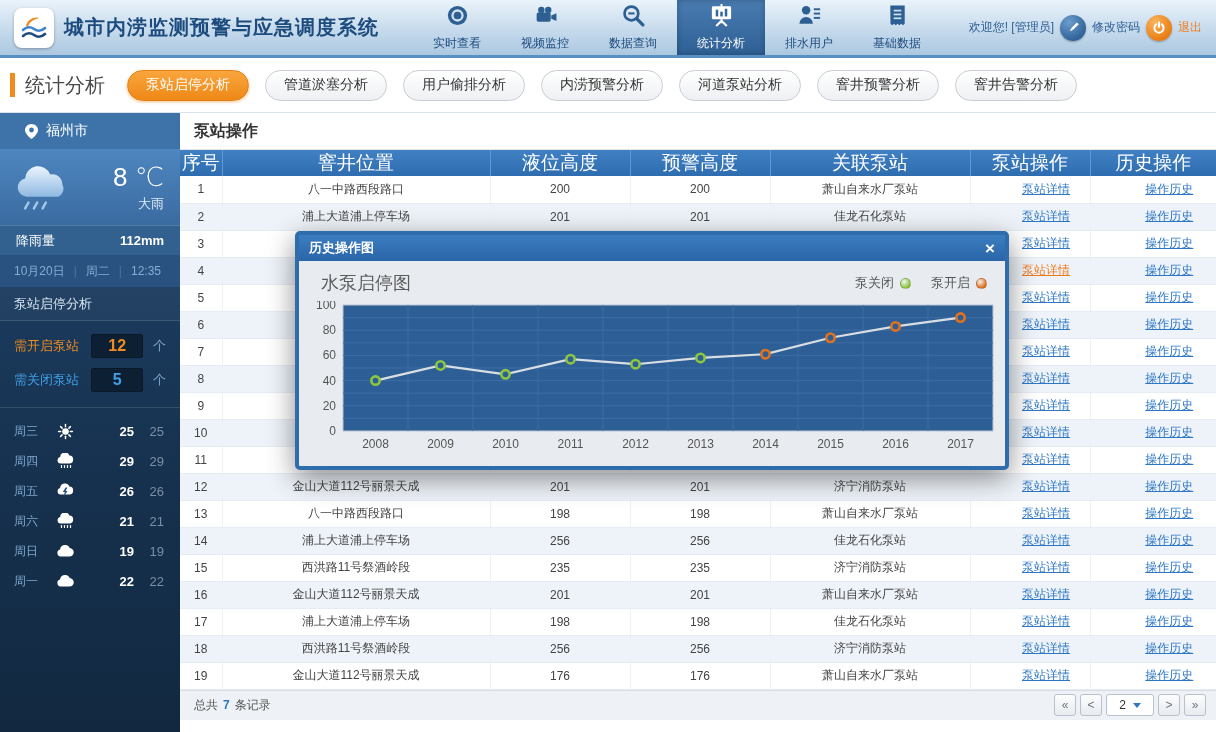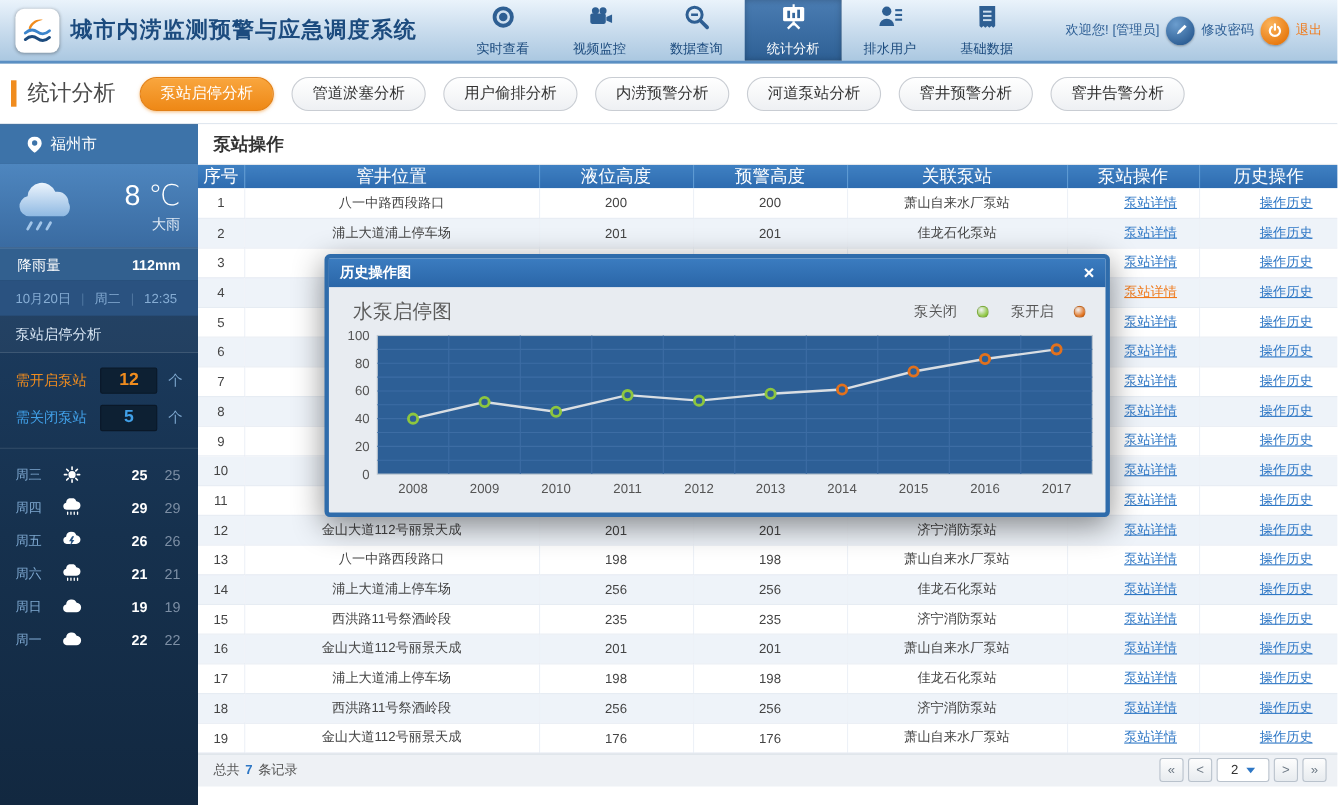--- a/index.html
+++ b/index.html
@@ -53,21 +53,21 @@
   .f-row { height:30px; display:flex; align-items:center; padding:0 16px 0 14px; font-size:12px; }
   .f-day { width:38px; color:#7ea8d0; }
   .f-icon { width:26px; display:flex; justify-content:center; align-items:center; }
   .f-high { margin-left:auto; font-weight:bold; font-size:13px; color:#fff; width:22px; text-align:right; }
   .f-low { width:22px; text-align:right; color:#7d8fa5; font-size:13px; margin-left:8px; }
 
   
   .main { flex:1; display:flex; flex-direction:column; background:#fff; min-width:0; }
   .panel-title { height:37px; display:flex; align-items:center; padding-left:14px; font-size:16px; font-weight:bold; color:#333; border-bottom:1px solid #e3e7ec; }
   table.grid { border-collapse:collapse; table-layout:fixed; width:1036px; }
-  .grid thead th { height:18px; background:linear-gradient(#3f80c2,#2e6cb0); color:#fff; font-size:16px; font-weight:normal; border-right:1px solid #5e9ad2; }
+  .grid thead th { height:18px; background:linear-gradient(#3f80c2,#2e6cb0); color:#fff; font-size:19px; font-weight:normal; border-right:1px solid #5e9ad2; }
   .grid thead th:last-child { border-right:none; }
   .grid tbody td { height:27px; font-size:12px; color:#444; text-align:center; border-bottom:1px solid #e6ecf3; border-right:1px solid #edf1f7; overflow:hidden; white-space:nowrap; }
   .grid tbody td:last-child { border-right:none; }
   .grid tbody tr:nth-child(even) { background:#eef3f9; }
   .tbl-link { color:#2e77c5; text-decoration:underline; cursor:pointer;margin-left:32px; }
   .tbl-link.orange { color:#f07b1d; }
   .tfoot { height:30px; background:#eef1f5; border-top:1px solid #d8dee5; display:flex; align-items:center; padding:0 10px 0 14px; font-size:12px; color:#555; }
   .total-num { color:#2e77c5; font-weight:bold; margin:0 5px; }
   .pagination { margin-left:auto; display:flex; gap:4px; align-items:center; }
   .pg-btn { min-width:22px; height:22px; border:1px solid #b9c2cc; border-radius:3px; background:linear-gradient(#fdfdfd,#e7ebef); display:flex; align-items:center; justify-content:center; font-size:12px; color:#6a7682; cursor:pointer; padding:0 4px; }
@@ -75,21 +75,21 @@
   .caret-down { width:0; height:0; border-left:4px solid transparent; border-right:4px solid transparent; border-top:5px solid #2e77c5; }
 
   
   .modal { position:absolute; left:295px; top:231px; width:714px; height:239px; border:4px solid #2f6cab; border-radius:5px; box-shadow:0 8px 28px rgba(0,0,0,.45); background:#e8ecf1; display:flex; flex-direction:column; z-index:10; }
   .modal-titlebar { height:26px; background:linear-gradient(#3b7cc0,#2a66a8); display:flex; align-items:center; padding:0 10px; color:#fff; font-size:13px; font-weight:bold; flex-shrink:0; }
   .modal-close { margin-left:auto; cursor:pointer; font-size:17px; font-weight:bold; color:#fff; line-height:1; }
   .modal-body { flex:1; padding:4px 10px 4px; display:flex; flex-direction:column; }
   .chart-head { display:flex; align-items:center; height:36px; flex-shrink:0; }
   .chart-title { font-size:18px; color:#5c5c5c; padding-left:12px; }
   .legend { margin-left:auto; display:flex; gap:20px; align-items:center; padding-right:8px; font-size:13px; color:#555; }
-  .legend-item { display:flex; align-items:center; gap:18px; }
+  .legend-item { display:flex; align-items:center; gap:6px; }
   .legend-dot { width:11px; height:11px; border-radius:50%; }
 </style>
 </head>
 <body>
 
 <div class="page">
 
   <div class="topbar">
     <div class="brand">
       <div class="logo-box">

